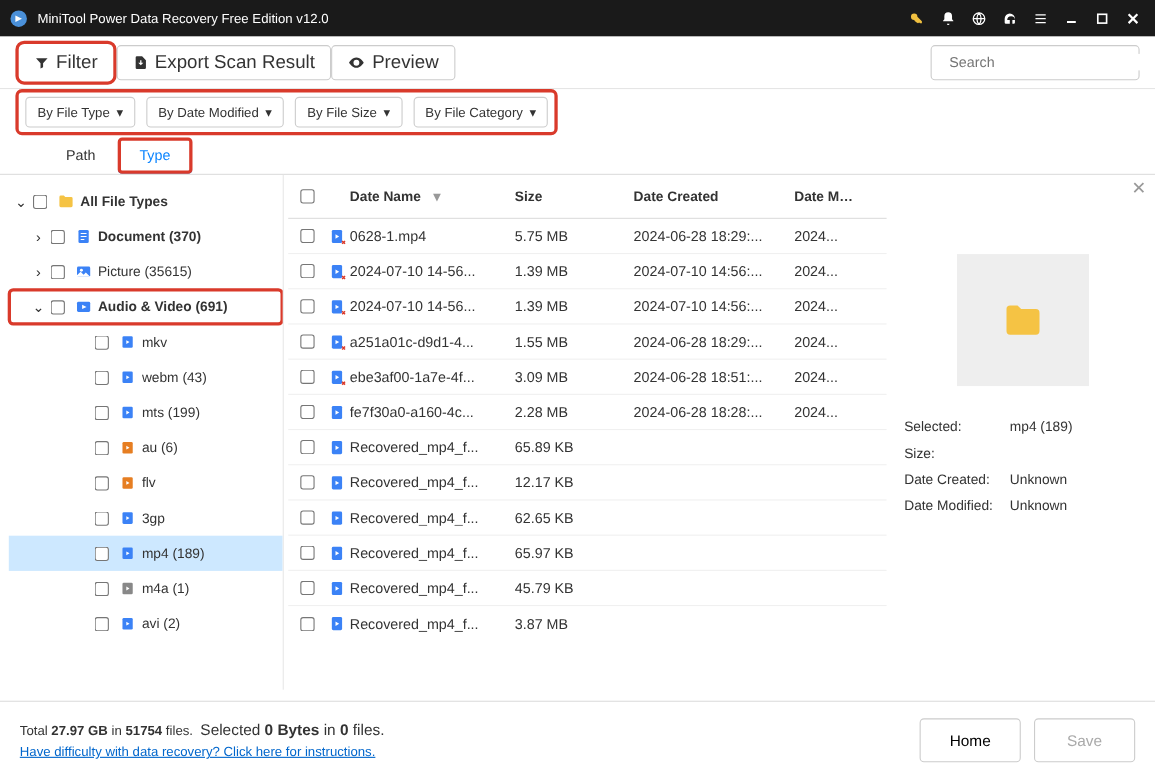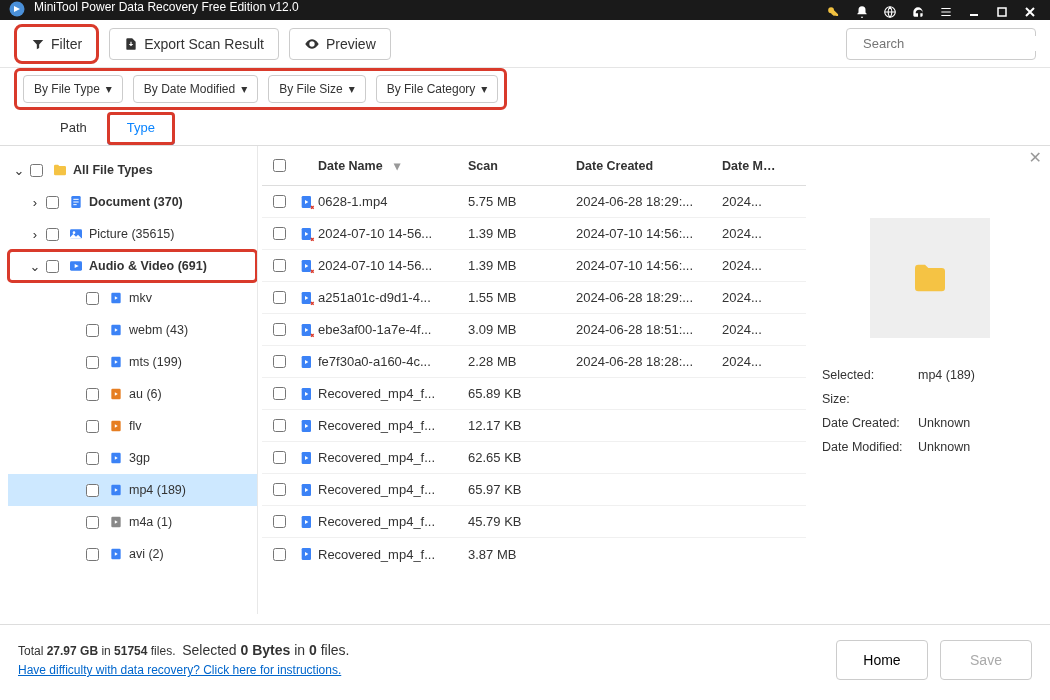--- a/index.html
+++ b/index.html
@@ -1,22 +1,22 @@
 <!DOCTYPE html>
 <html><head>
 <meta charset="utf-8">
 <style>
 *{box-sizing:border-box;margin:0;padding:0;font-family:-apple-system,BlinkMacSystemFont,"Segoe UI",Arial,sans-serif}
 body{width:1050px;height:700px;background:#fff;overflow:hidden;font-size:13px;color:#333}
-.titlebar{height:20px;background:#1a1a1a;color:#fff;display:flex;align-items:flex-start;padding:0 8px}
+.titlebar{height:33px;background:#1a1a1a;color:#fff;display:flex;align-items:center;padding:0 8px}
 .titlebar .logo{width:18px;height:18px;margin-right:8px}
 .titlebar .title{font-size:12px;flex:1}
 .titlebar .tbtn{width:24px;height:24px;display:flex;align-items:center;justify-content:center;margin-left:4px;cursor:pointer}
 .toolbar{height:48px;display:flex;align-items:center;padding:0 14px;border-bottom:1px solid #e5e5e5}
-.btn{height:32px;border:1px solid #ccc;border-radius:4px;background:#fff;display:flex;align-items:center;padding:0 14px;margin-right:10px;font-size:14px;cursor:pointer}
+.btn{height:32px;border:1px solid #ccc;border-radius:4px;background:#fff;display:flex;align-items:center;padding:0 14px;font-size:17px;cursor:pointer}
 .btn svg,.btn .ic{margin-right:6px}
 .hl-red{border:3px solid #d93a2b;border-radius:8px;height:40px}
 .search{margin-left:auto;width:190px;height:32px;border:1px solid #ccc;border-radius:4px;display:flex;align-items:center;padding:0 10px}
 .search input{border:none;outline:none;flex:1;font-size:13px}
 .filterbar{height:42px;display:flex;align-items:center;padding:0 14px;gap:10px}
 .filterbar-wrap{border:3px solid #d93a2b;border-radius:6px;display:flex;align-items:center;padding:4px 6px;gap:10px}
 .fopt{height:28px;border:1px solid #ccc;border-radius:4px;display:flex;align-items:center;padding:0 10px;font-size:12px;cursor:pointer}
 .fopt .car{margin-left:6px}
 .tabs{display:flex;border-bottom:1px solid #ddd;padding-left:40px;margin-top:2px}
 .tab{padding:8px 20px;font-size:13px;cursor:pointer}
@@ -312,21 +312,21 @@
   </div>
 
   <div class="main">
     <div class="table sb">
       <div class="thead">
         <div class="c-chk">
             <input type="checkbox" style="">
           </div>
         <div class="c-ic"></div>
         <div class="c-name"><span>Date Name</span> <span style="color:#999;margin-left:8px">▾</span></div>
-        <div class="c-size">Scan</div>
+        <div class="c-size">Size</div>
         <div class="c-created">Date Created</div>
         <div class="c-mod">Date Modif</div>
       </div>
       <div id="tbody">
           <div class="trow">
             <div class="c-chk">
               <input type="checkbox" style="">
             </div>
             <div class="c-ic">
               <svg width="16" height="16" viewBox="0 0 24 24">

